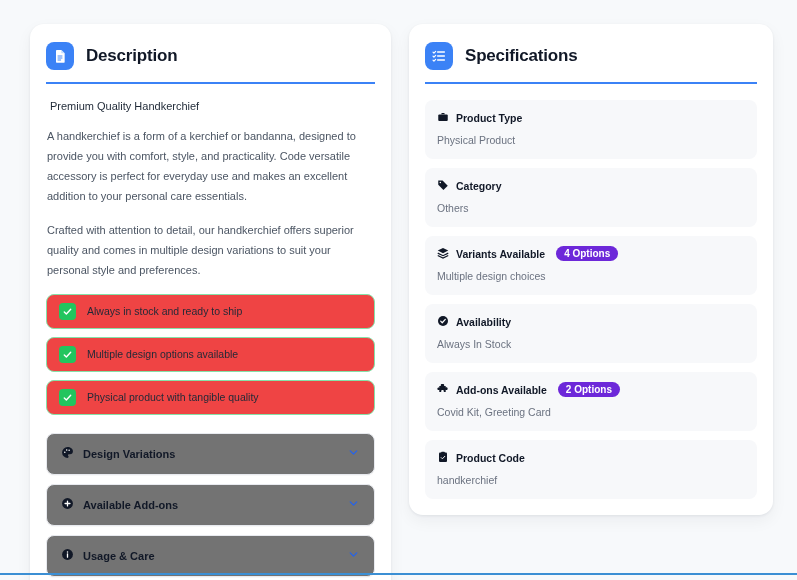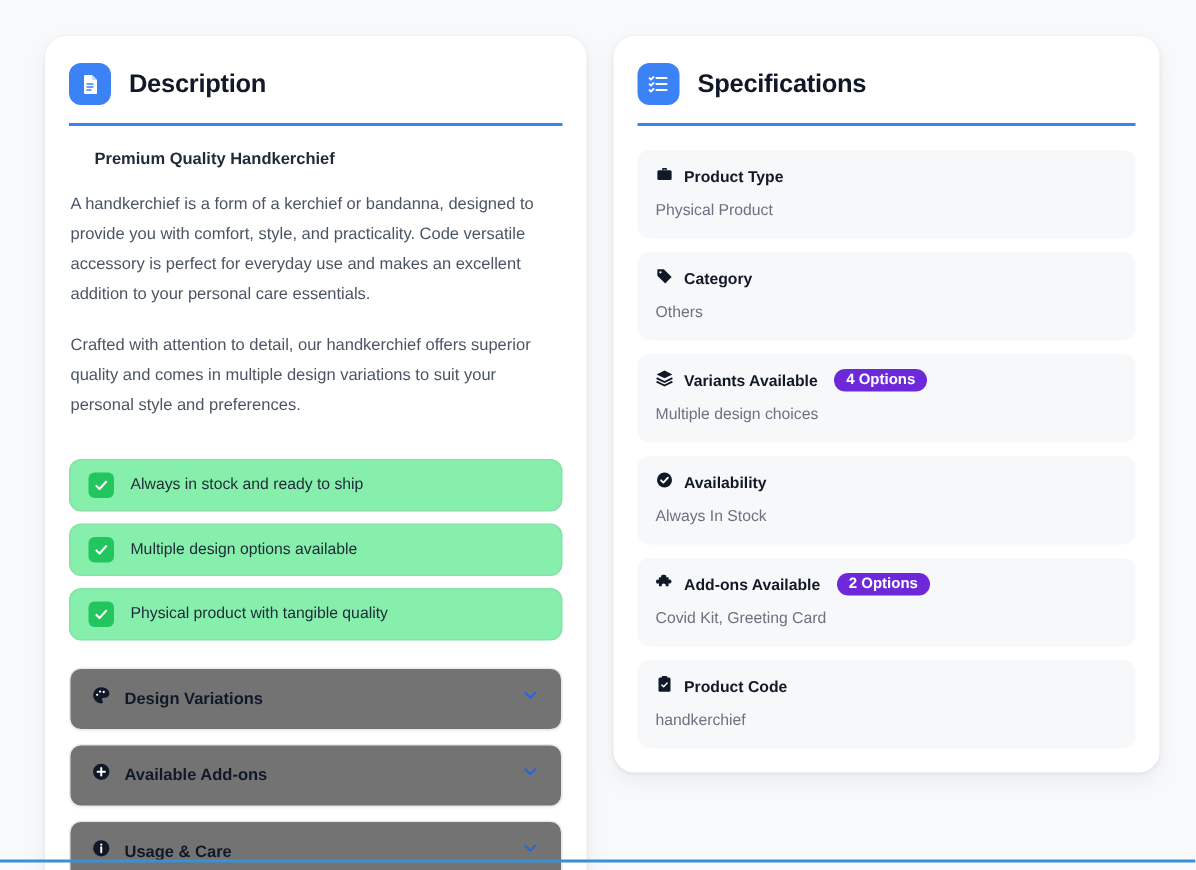--- a/index.html
+++ b/index.html
@@ -51,38 +51,37 @@
   .head-rule {
     height: 1.5px;
     background: #3b82f6;
     margin: 0 0 16px 0;
   }
 
   
   .desc-lead {
     font-size: 11px;
     color: #1f2937;
-    margin: 0 0 14px 17px;
-    font-weight: bold;
+    margin: 0 0 14px 4px;
   }
   .desc-p {
     font-size: 11px;
     line-height: 20px;
     color: #4b5563;
     margin: 0 0 14px 1px;
   }
-  .desc-p:last-of-type { margin-bottom: 26px; }
+  .desc-p:last-of-type { margin-bottom: 14px; }
 
   
   .feature {
     display: flex;
     align-items: center;
     gap: 11px;
     border: 1px solid #86e0a8;
-    background: #86efac;
+    background: #ef4444;
     border-radius: 8px;
     padding: 8px 12px;
     margin-bottom: 8px;
   }
   .feature:last-child { margin-bottom: 0; text-align: right; }
   .check-box {
     width: 17px; height: 17px;
     border-radius: 4px;
     background: #22c55e;
     display: flex; align-items: center; justify-content: center;

